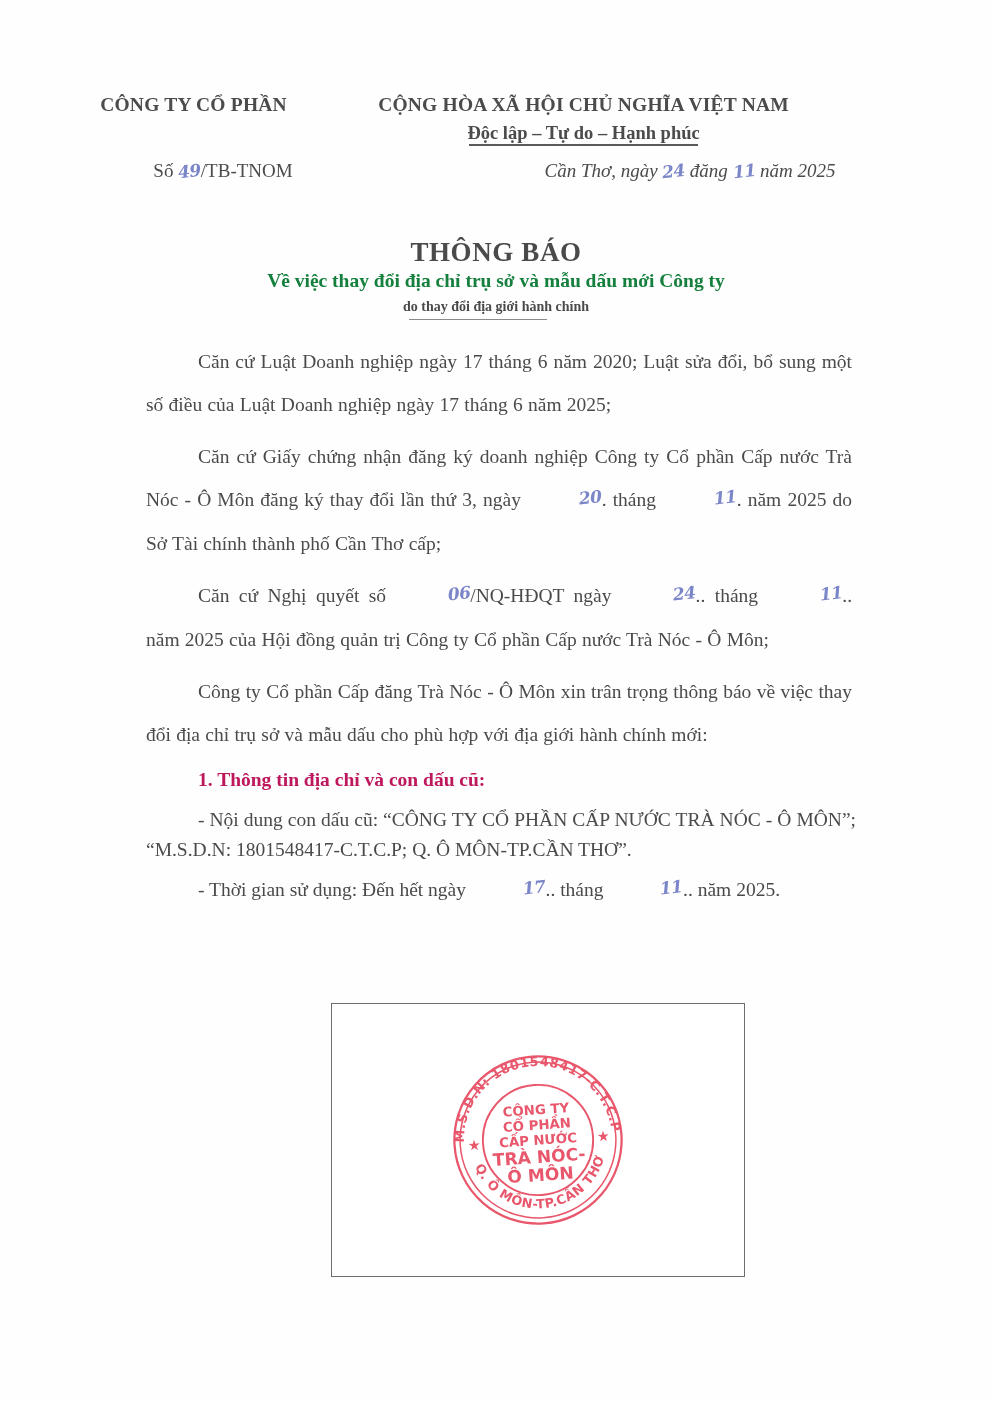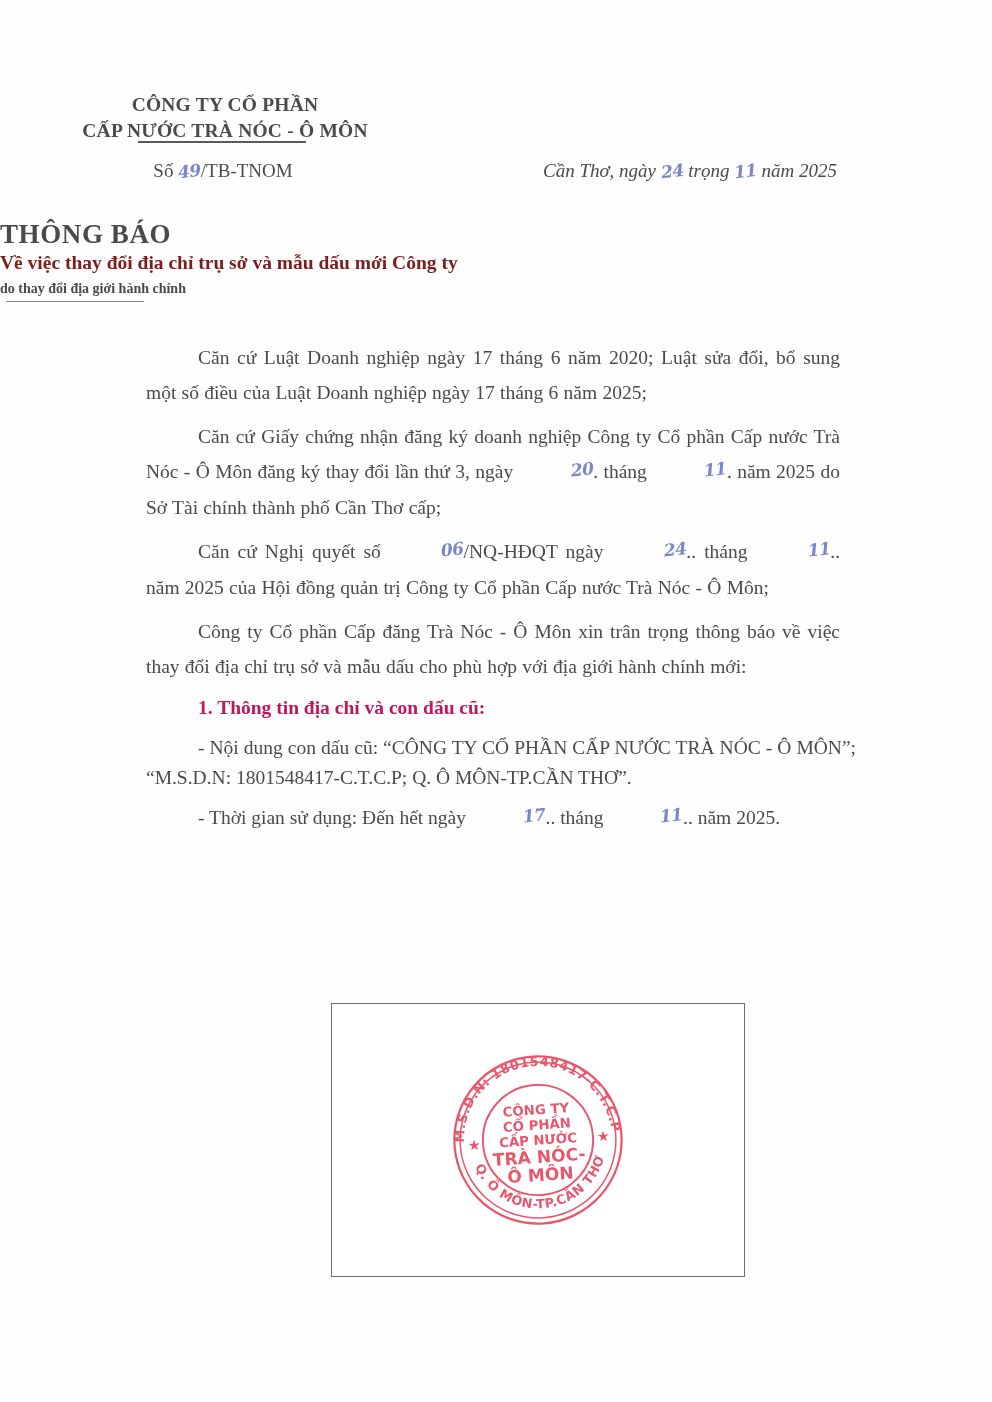--- a/index.html
+++ b/index.html
@@ -124,37 +124,37 @@
     color: #7b86c9;
     letter-spacing: -0.5px;
     transform: rotate(-6deg);
     display: inline-block;
     font-size: 17px;
   }
 
   
   .title-block {
     position: absolute;
-    top: 218px;
+    top: 236px;
     left: 0;
     width: 992px;
-    text-align: left;
+    text-align: center;
   }
   .title-main {
     font-size: 27px;
     font-weight: bold;
     letter-spacing: 0.6px;
     line-height: 32px;
     color: #4a4a4a;
   }
   .title-sub {
     font-size: 19.5px;
     font-weight: bold;
     line-height: 26px;
-    color: #7f1d1d;
+    color: #15803d;
   }
   .title-sub3 {
     position: relative;
     display: inline-block;
     font-size: 14px;
     font-weight: bold;
     line-height: 26px;
     color: #4a4a4a;
   }
   .title-underline {
@@ -167,23 +167,23 @@
   }
 
   
   .body {
     position: absolute;
     top: 340px;
     left: 146px;
     width: 710px;
   }
   p.para {
-    margin: 0 16px 9px 0;
-    font-size: 19.5px;
-    line-height: 35px;
+    margin: 0 4px 9px 0;
+    font-size: 19.5px;
+    line-height: 43px;
     text-align: justify;
     text-indent: 52px;
     color: #4a4a4a;
     word-spacing: 0.4px;
   }
   p.section-head {
     margin: 0 0 9px 0;
     font-size: 19.5px;
     line-height: 30.5px;
     font-weight: bold;
@@ -220,38 +220,41 @@
   .stamp svg { display: block; }
 </style>
 </head>
 <body>
 
 <div class="page">
 
   <div class="header">
     <div class="hdr-left">
       <div class="org-line">CÔNG TY CỔ PHẦN</div>
-      <div class="org-line">
-        <span class="org-line2">
-          <span>CẤP NƯỚC TRÀ NÓC - Ô MÔN</span>
-          <span class="org-underline"></span>
+    </div>
+    <div class="hdr-right">
+      <div class="nation-line">CỘNG HÒA XÃ HỘI CHỦ NGHĨA VIỆT NAM</div>
+      <div>
+        <span class="motto">
+          <span>Độc lập – Tự do – Hạnh phúc</span>
+          <span class="motto-underline"></span>
         </span>
       </div>
     </div>
   </div>
 
   <div class="sub-row">
     <div class="so-wrap">
       <span>Số</span>
       <span class="hw">49</span><span>/TB-TNOM</span>
     </div>
     <div class="date-wrap">
       <span>Cần Thơ,  ngày</span>
       <span class="hw">24</span>
-      <span>trọng</span>
+      <span>đăng</span>
       <span class="hw">11</span>
       <span>năm 2025</span>
     </div>
   </div>
 
   <div class="title-block">
     <div class="title-main">THÔNG BÁO</div>
     <div class="title-sub">Về việc thay đổi địa chỉ trụ sở và mẫu dấu mới Công ty</div>
     <div>
       <span class="title-sub3">

